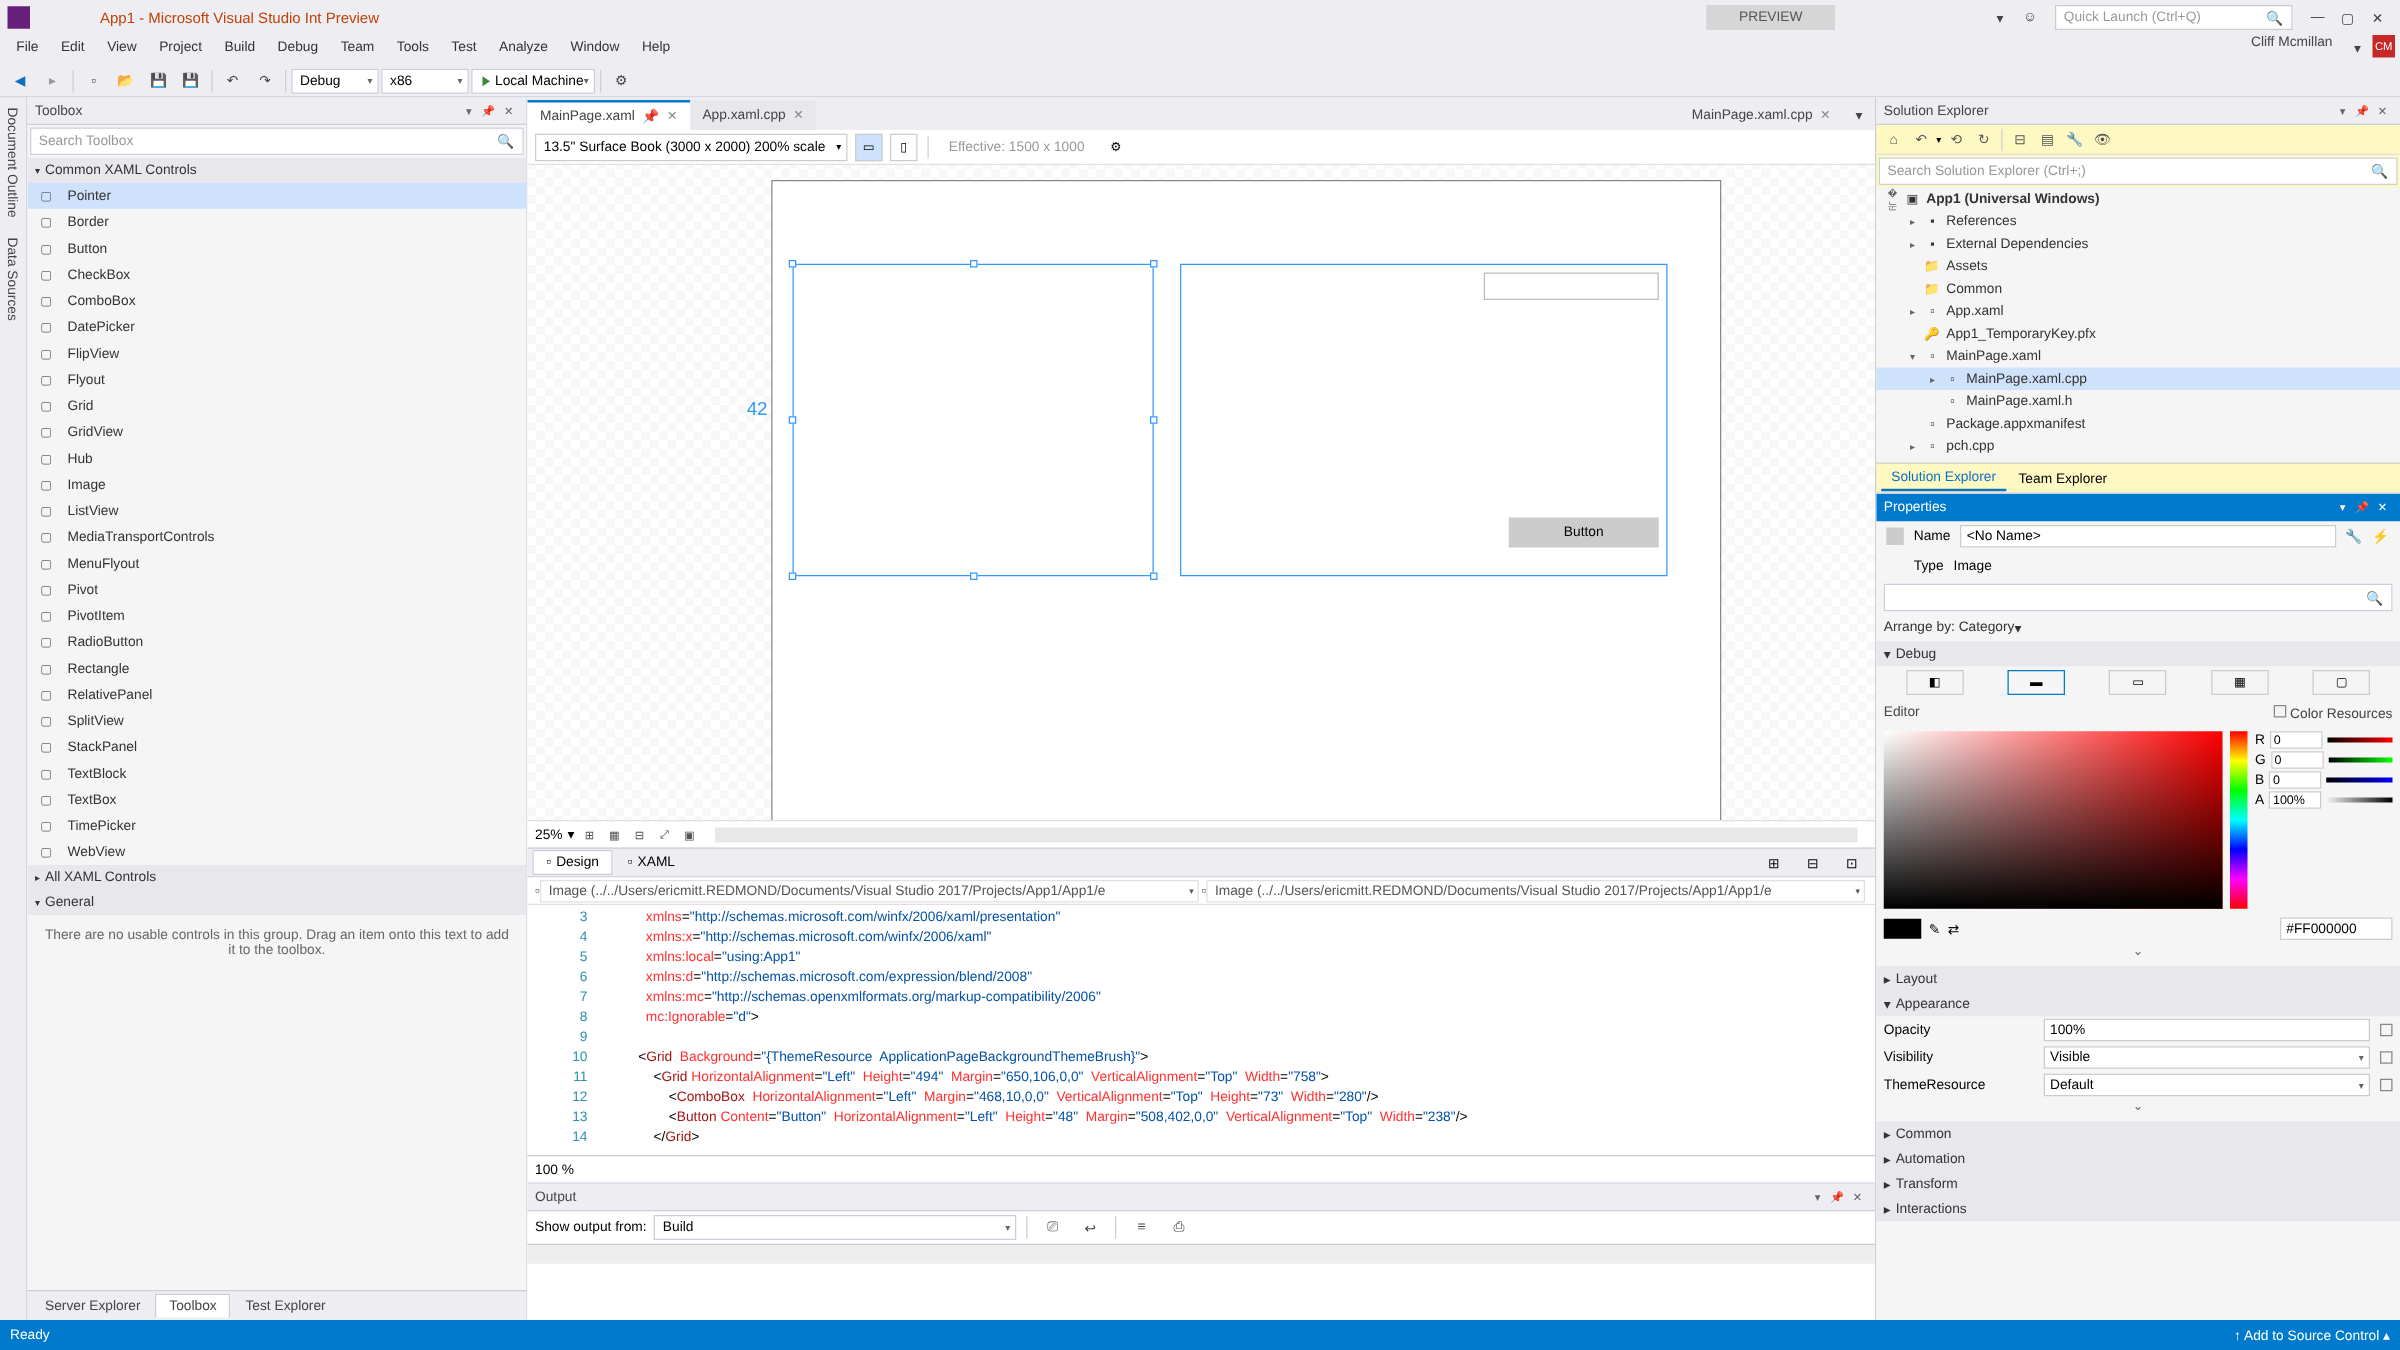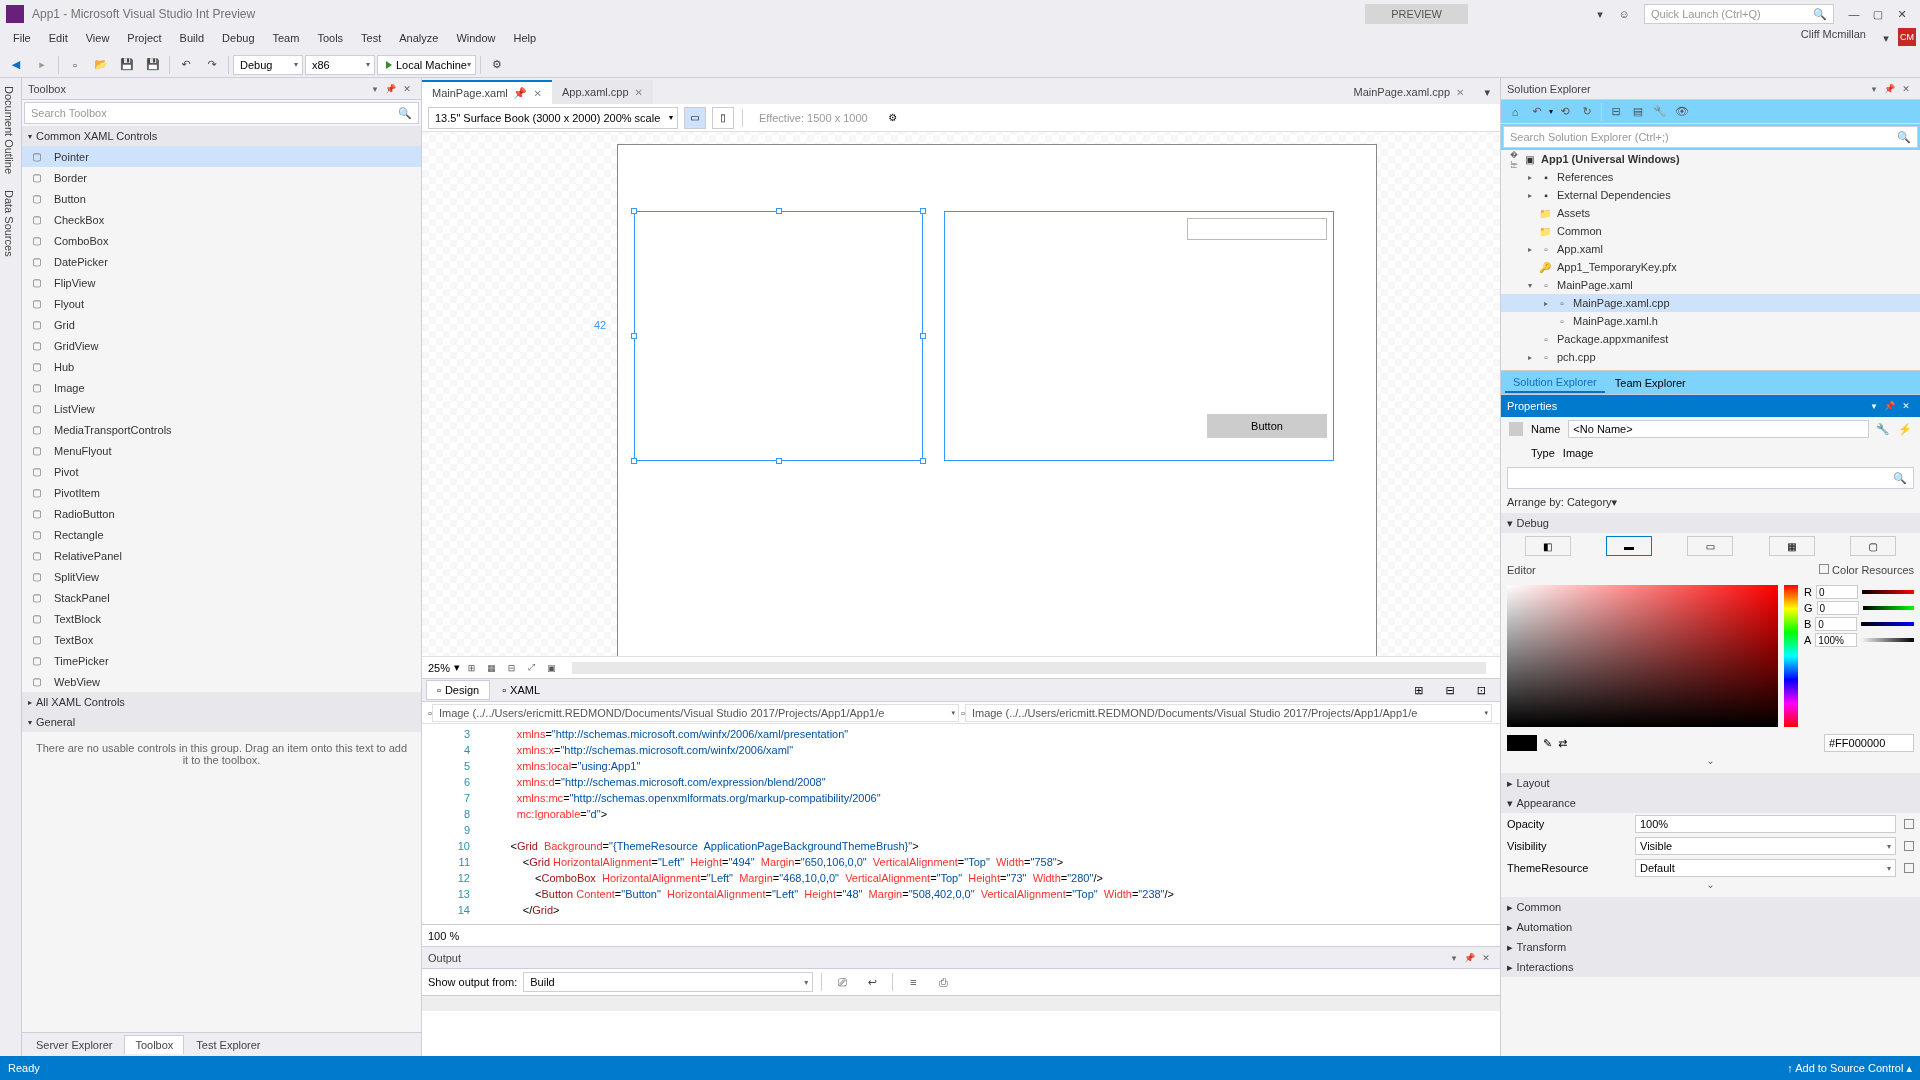--- a/index.html
+++ b/index.html
@@ -1,19 +1,19 @@
 <!DOCTYPE html>
 <html><head>
 <meta charset="utf-8">
 <style>
 *{box-sizing:border-box;margin:0;padding:0;font-family:"Segoe UI",Tahoma,sans-serif;font-size:11px;}
 body{background:#eeeef2;overflow:hidden;width:1920px;height:1080px;}
 .titlebar{height:28px;background:#eeeef2;display:flex;align-items:center;padding:0 6px;}
 .titlebar .vs-logo{width:18px;height:18px;background:#68217a;margin-right:8px;}
-.titlebar .title{color:#737373;font-size:12px;}
+.titlebar .title{color:#c2410c;font-size:12px;margin-left:48px;}
 .titlebar .spacer{flex:1;}
 .preview-badge{background:#d6d6d6;color:#555;padding:4px 26px;font-size:11px;}
 .qsearch{width:190px;height:20px;border:1px solid #ccc;background:#fff;color:#999;padding:0 6px;margin:0 8px;display:flex;align-items:center;}
 .win-btn{width:24px;height:20px;display:flex;align-items:center;justify-content:center;color:#444;}
 .user-name{color:#444;padding:0 8px;}
 .user-avatar{width:18px;height:18px;background:#c62828;color:#fff;display:flex;align-items:center;justify-content:center;font-size:9px;}
 .menubar{height:24px;background:#eeeef2;display:flex;padding:0 4px;}
 .menubar .item{padding:4px 9px;color:#333;}
 .toolbar{height:26px;background:#eeeef2;border-bottom:1px solid #cccedb;display:flex;align-items:center;padding:0 4px;gap:2px;}
 .tbtn{width:24px;height:22px;display:flex;align-items:center;justify-content:center;color:#444;}
@@ -51,21 +51,21 @@
 .designer-bar{height:28px;background:#fff;border-bottom:1px solid #e0e0e0;display:flex;align-items:center;padding:0 6px;gap:6px;}
 .designer-bar .sel{border:1px solid #ccc;padding:2px 16px 2px 6px;height:22px;display:flex;align-items:center;position:relative;}
 .designer-bar .sel::after{content:"▾";position:absolute;right:4px;font-size:8px;}
 .designer-bar .ibtn{width:22px;height:22px;border:1px solid #ccc;display:flex;align-items:center;justify-content:center;font-size:10px;}
 .designer-bar .ibtn.active{background:#cfe2fb;}
 .eff-text{color:#999;padding:0 8px;}
 .canvas-area{flex:1;background:repeating-conic-gradient(#f7f7f7 0% 25%,#fff 0% 50%) 50%/14px 14px;position:relative;overflow:hidden;}
 .artboard{position:absolute;left:195px;top:12px;width:760px;height:520px;background:#fff;border:1px solid #888;}
 .sel-box{position:absolute;border:1px solid #3399ff;}
 .sel-box .hndl{width:6px;height:6px;background:#fff;border:1px solid #3399ff;position:absolute;}
-.ruler-v{position:absolute;left:172px;top:12px;width:20px;color:#3399ff;font-size:11px;text-align:left;}
+.ruler-v{position:absolute;left:172px;top:12px;width:20px;color:#3399ff;font-size:15px;text-align:right;}
 .ruler-h{position:absolute;left:360px;top:0;color:#3399ff;font-size:9px;}
 .combo-ph{position:absolute;border:1px solid #bbb;background:#fff;width:140px;height:22px;}
 .btn-ph{position:absolute;background:#ccc;width:120px;height:24px;display:flex;align-items:center;justify-content:center;font-size:9px;}
 .zoom-bar{height:22px;background:#fff;border-top:1px solid #e0e0e0;display:flex;align-items:center;padding:0 6px;gap:4px;}
 .zoom-bar .zb{width:16px;height:16px;display:flex;align-items:center;justify-content:center;font-size:9px;color:#555;}
 .split-tabs{height:24px;background:#eeeef2;border-top:1px solid #cccedb;border-bottom:1px solid #cccedb;display:flex;align-items:center;gap:2px;padding:0 4px;}
 .split-tab{padding:3px 10px;display:flex;align-items:center;gap:4px;}
 .split-tab.active{background:#fff;border:1px solid #cccedb;}
 .breadcrumb{height:22px;background:#fff;border-bottom:1px solid #e0e0e0;display:flex;align-items:center;padding:0 6px;color:#555;}
 .bc-item{border:1px solid #e0e0e0;padding:1px 14px 1px 6px;height:18px;display:flex;align-items:center;position:relative;margin-right:2px;white-space:nowrap;overflow:hidden;}
@@ -79,21 +79,21 @@
 .c-str{color:#0451a5;}
 .c-tag{color:#a31515;}
 .c-txt{color:#000;}
 .pct-bar{height:22px;border-top:1px solid #ccc;display:flex;align-items:center;padding:1px 6px;}
 
 .output{height:110px;border-top:1px solid #cccedb;background:#fff;display:flex;flex-direction:column;}
 .output .panel-header{background:#eeeef2;}
 .out-tools{height:26px;display:flex;align-items:center;padding:0 6px;gap:6px;}
 .out-body{flex:1;font-family:Consolas,monospace;font-size:11px;padding:2px 8px;overflow:hidden;white-space:pre;}
 
-.right-panels{width:420px;background:#7dd3fc;border-left:1px solid #cccedb;display:flex;flex-direction:column;}
+.right-panels{width:420px;background:#fef9c3;border-left:1px solid #cccedb;display:flex;flex-direction:column;}
 .se-tools{height:24px;display:flex;align-items:center;gap:2px;padding:0 4px;border-bottom:1px solid #e0e0e0;}
 .se-tools .sb{width:20px;height:20px;display:flex;align-items:center;justify-content:center;font-size:11px;color:#555;}
 .tree{flex:0 0 220px;overflow:auto;background:#f5f5f5;}
 .tree-row{height:18px;display:flex;align-items:center;gap:4px;color:#333;}
 .tree-row.sel{background:#cfe2fb;}
 .tree-row .exp{width:10px;font-size:8px;color:#666;text-align:center;}
 .tree-row .tico{width:14px;height:14px;font-size:10px;display:flex;align-items:center;justify-content:center;}
 .se-tabs{height:24px;border-top:1px solid #ccc;display:flex;align-items:center;padding:0 4px;gap:2px;}
 .se-tab{padding:3px 8px;}
 .se-tab.active{color:#0e70c0;border-bottom:2px solid #0e70c0;}

